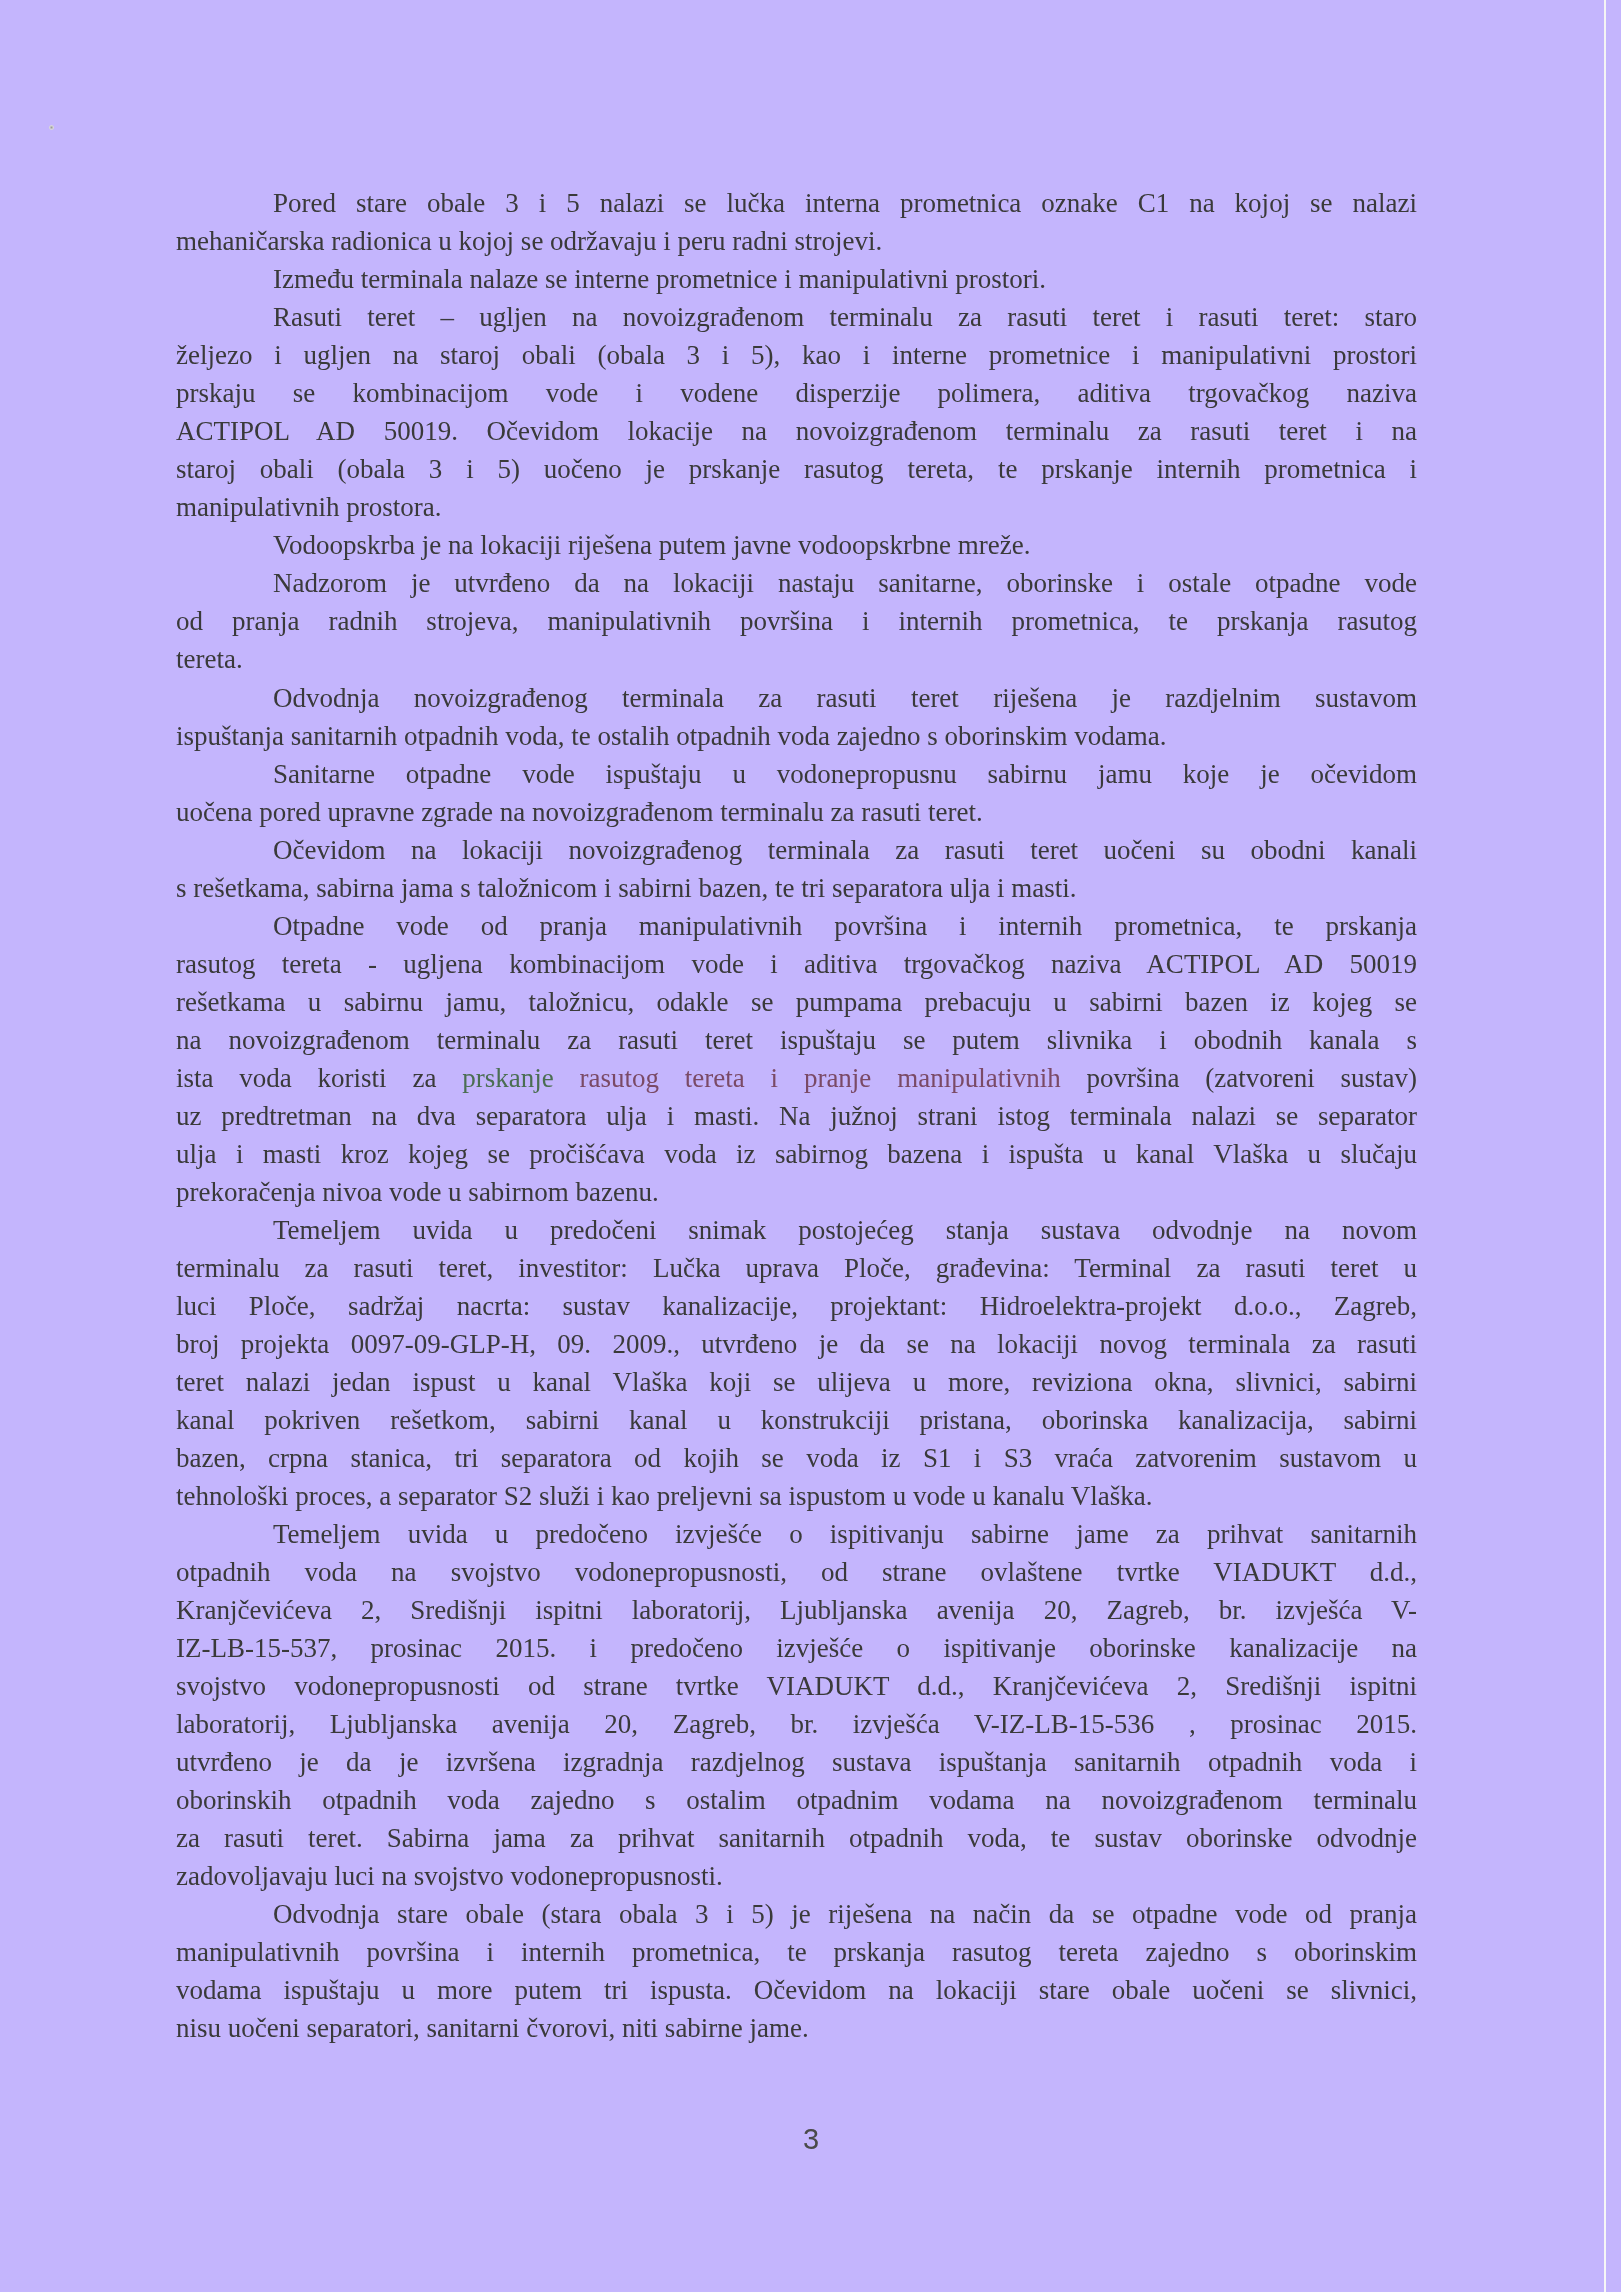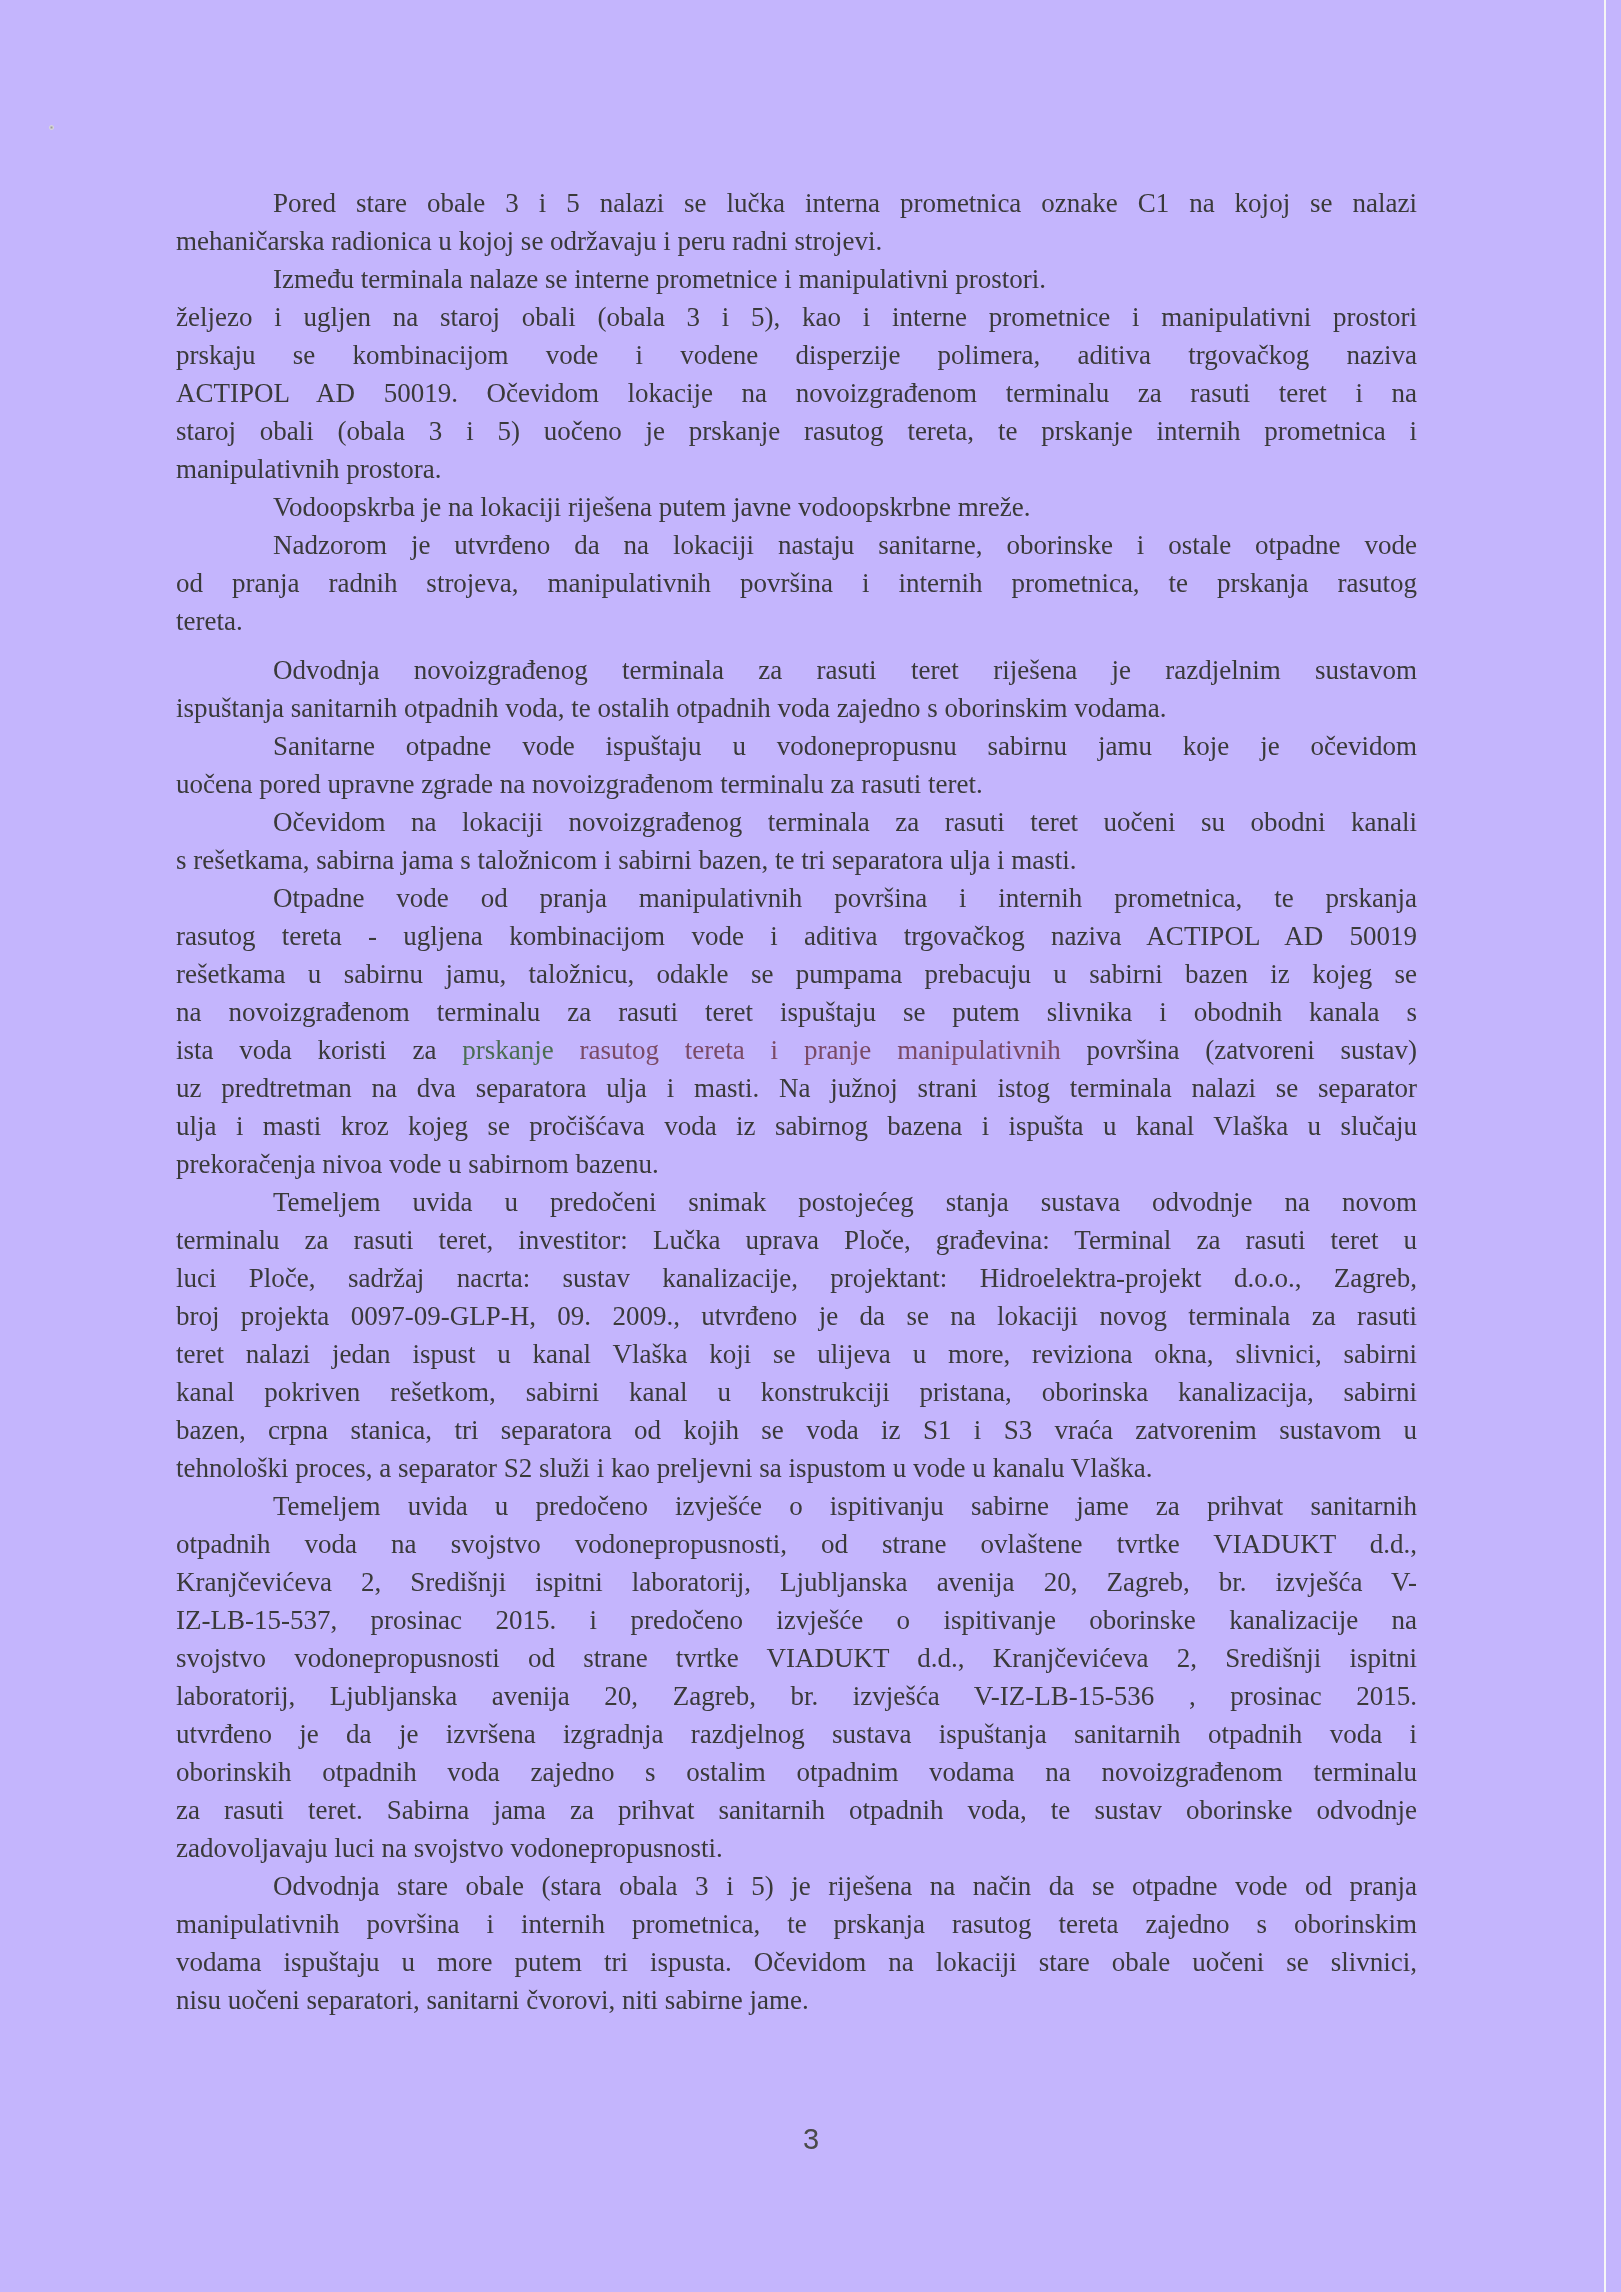--- a/index.html
+++ b/index.html
@@ -55,21 +55,21 @@
       text-align-last: justify;
       letter-spacing: 0;
     }
     .line.last {
       text-align-last: left;
     }
     .line.indent {
       padding-left: 97px;
     }
     .line.gap {
-      margin-top: 11px;
+      margin-top: 1px;
     }
     .tint-green { color: #4b6e52; }
     .tint-magenta { color: #7a4a66; }
     .page-number {
       position: absolute;
       left: 0;
       width: 1622px;
       top: 2121px;
       text-align: center;
       font-size: 29px;
@@ -90,20 +90,21 @@
     <div class="paragraph">
       <span class="line indent">Pored stare obale 3 i 5 nalazi se lučka interna prometnica oznake C1 na kojoj se nalazi</span>
       <span class="line last">mehaničarska radionica u kojoj se održavaju i peru radni strojevi.</span>
     </div>
 
     <div class="paragraph">
       <span class="line indent last">Između terminala nalaze se interne prometnice i manipulativni prostori.</span>
     </div>
 
     <div class="paragraph">
+      <span class="line indent">Rasuti teret – ugljen na novoizgrađenom terminalu za rasuti teret i rasuti teret: staro</span>
       <span class="line">željezo i ugljen na staroj obali (obala 3 i 5), kao i interne prometnice i manipulativni prostori</span>
       <span class="line">prskaju se kombinacijom vode i vodene disperzije polimera, aditiva trgovačkog naziva</span>
       <span class="line">ACTIPOL AD 50019. Očevidom lokacije na novoizgrađenom terminalu za rasuti teret i na</span>
       <span class="line">staroj obali (obala 3 i 5) uočeno je prskanje rasutog tereta, te prskanje internih prometnica i</span>
       <span class="line last">manipulativnih prostora.</span>
     </div>
 
     <div class="paragraph">
       <span class="line indent last">Vodoopskrba je na lokaciji riješena putem javne vodoopskrbne mreže.</span>
     </div>

